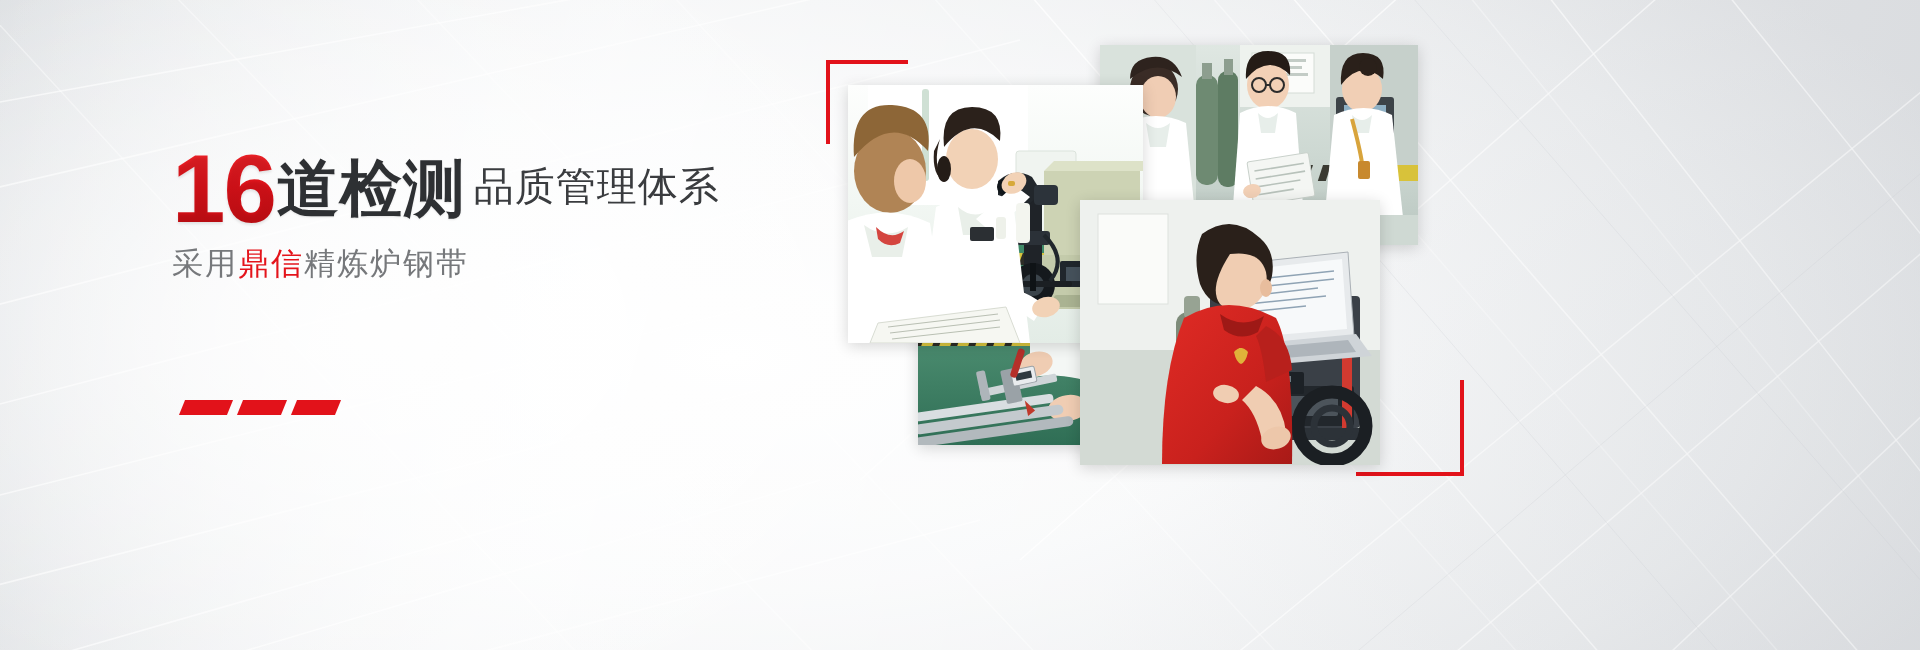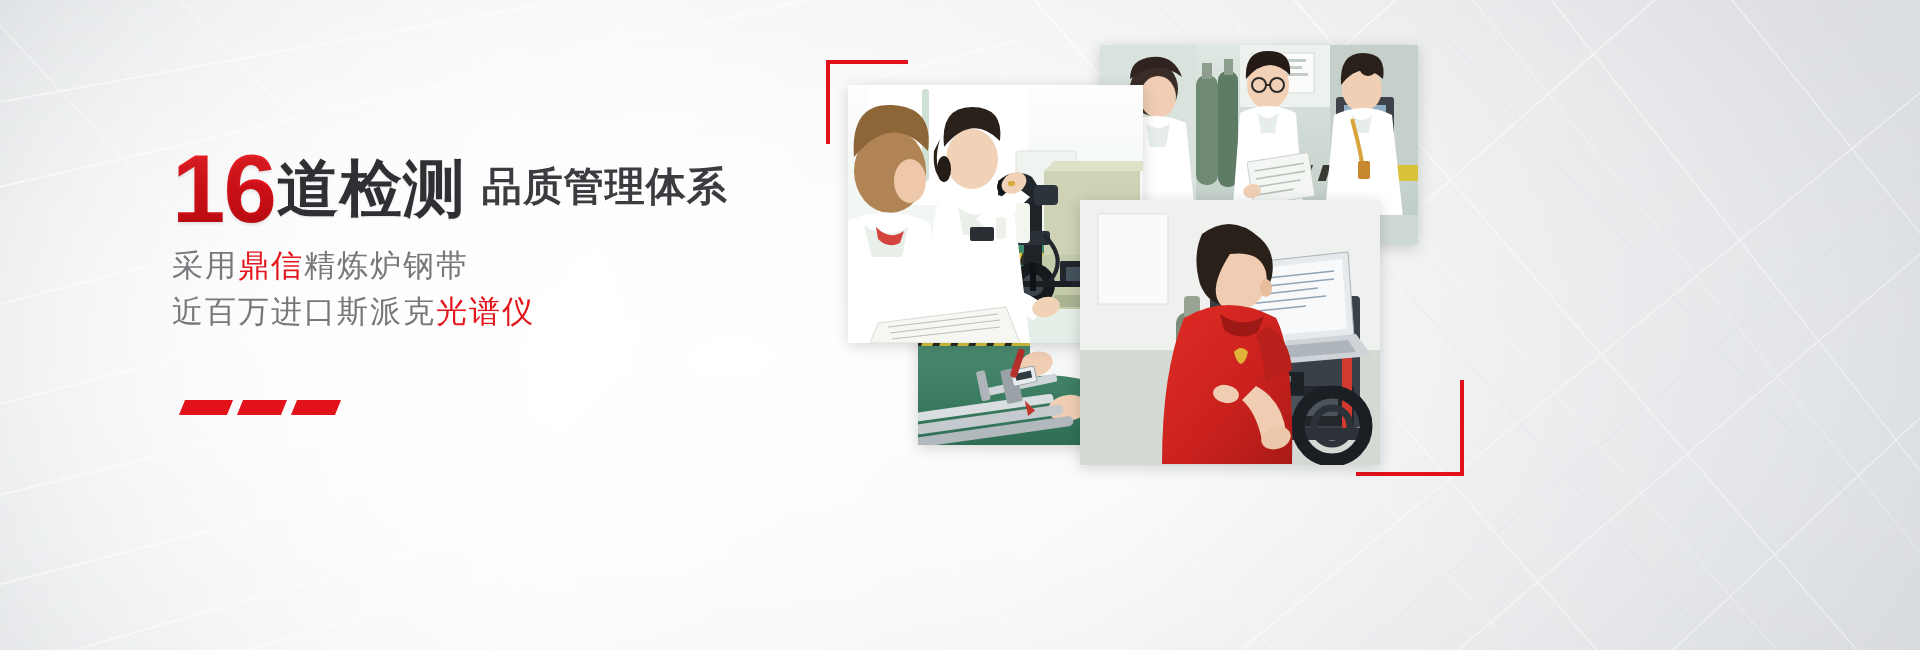--- a/index.html
+++ b/index.html
@@ -41,30 +41,31 @@
     text-shadow:0 2px 3px rgba(0,0,0,.10);
     font-family:"Liberation Sans","DejaVu Sans",sans-serif;
   }
   .hl-main{
     font-size:62px;line-height:1;font-weight:700;color:#2e3033;
     letter-spacing:1px;margin-left:2px;
     font-family:"DejaVu Sans","Liberation Sans",sans-serif;
     text-shadow:0 1px 2px rgba(0,0,0,.10);
   }
   .hl-sub{
-    font-size:40px;line-height:1;font-weight:700;color:#3a3c3f;
-    margin-left:16px;margin-bottom:6px;letter-spacing:1px;
+    font-size:40px;line-height:1;font-weight:400;color:#3a3c3f;
+    margin-left:8px;margin-bottom:6px;letter-spacing:1px;
     font-family:"DejaVu Sans","Liberation Sans",sans-serif;
   }
 
   .body-lines{position:absolute;left:4px;top:243px;}
   .body-line{
     font-size:31px;line-height:46px;color:#76787b;letter-spacing:2px;
-    font-family:Liberation Sans, sans-serif;font-weight:400;
+    font-family:Liberation Mono, monospace;font-weight:400;
     white-space:nowrap;
+    text-align:center;
   }
   .hi{color:#e4141b;}
 
   .dashes{position:absolute;left:14px;top:400px;display:flex;gap:10px;}
   .dash{
     width:48px;height:15px;background:#e2121a;
     transform:skewX(-22deg);
   }
   .dash.d2{width:44px;}
   .dash.d3{width:44px;}
@@ -162,23 +163,20 @@
     <div class="headline">
       <span class="hl-num">16</span>
       <span class="hl-main">道检测</span>
       <span class="hl-sub">品质管理体系</span>
     </div>
 
     <div class="body-lines">
       <div class="body-line">
         <span>采用</span><span class="hi">鼎信</span><span>精炼炉钢带</span>
       </div>
-      <div class="body-line">
-        <span>近百万进口斯派克</span><span class="hi">光谱仪</span><span></span>
-      </div>
     </div>
 
     <div class="dashes">
       <span class="dash d1"></span>
       <span class="dash d2"></span>
       <span class="dash d3"></span>
     </div>
   </div>
 
   <div class="collage">

